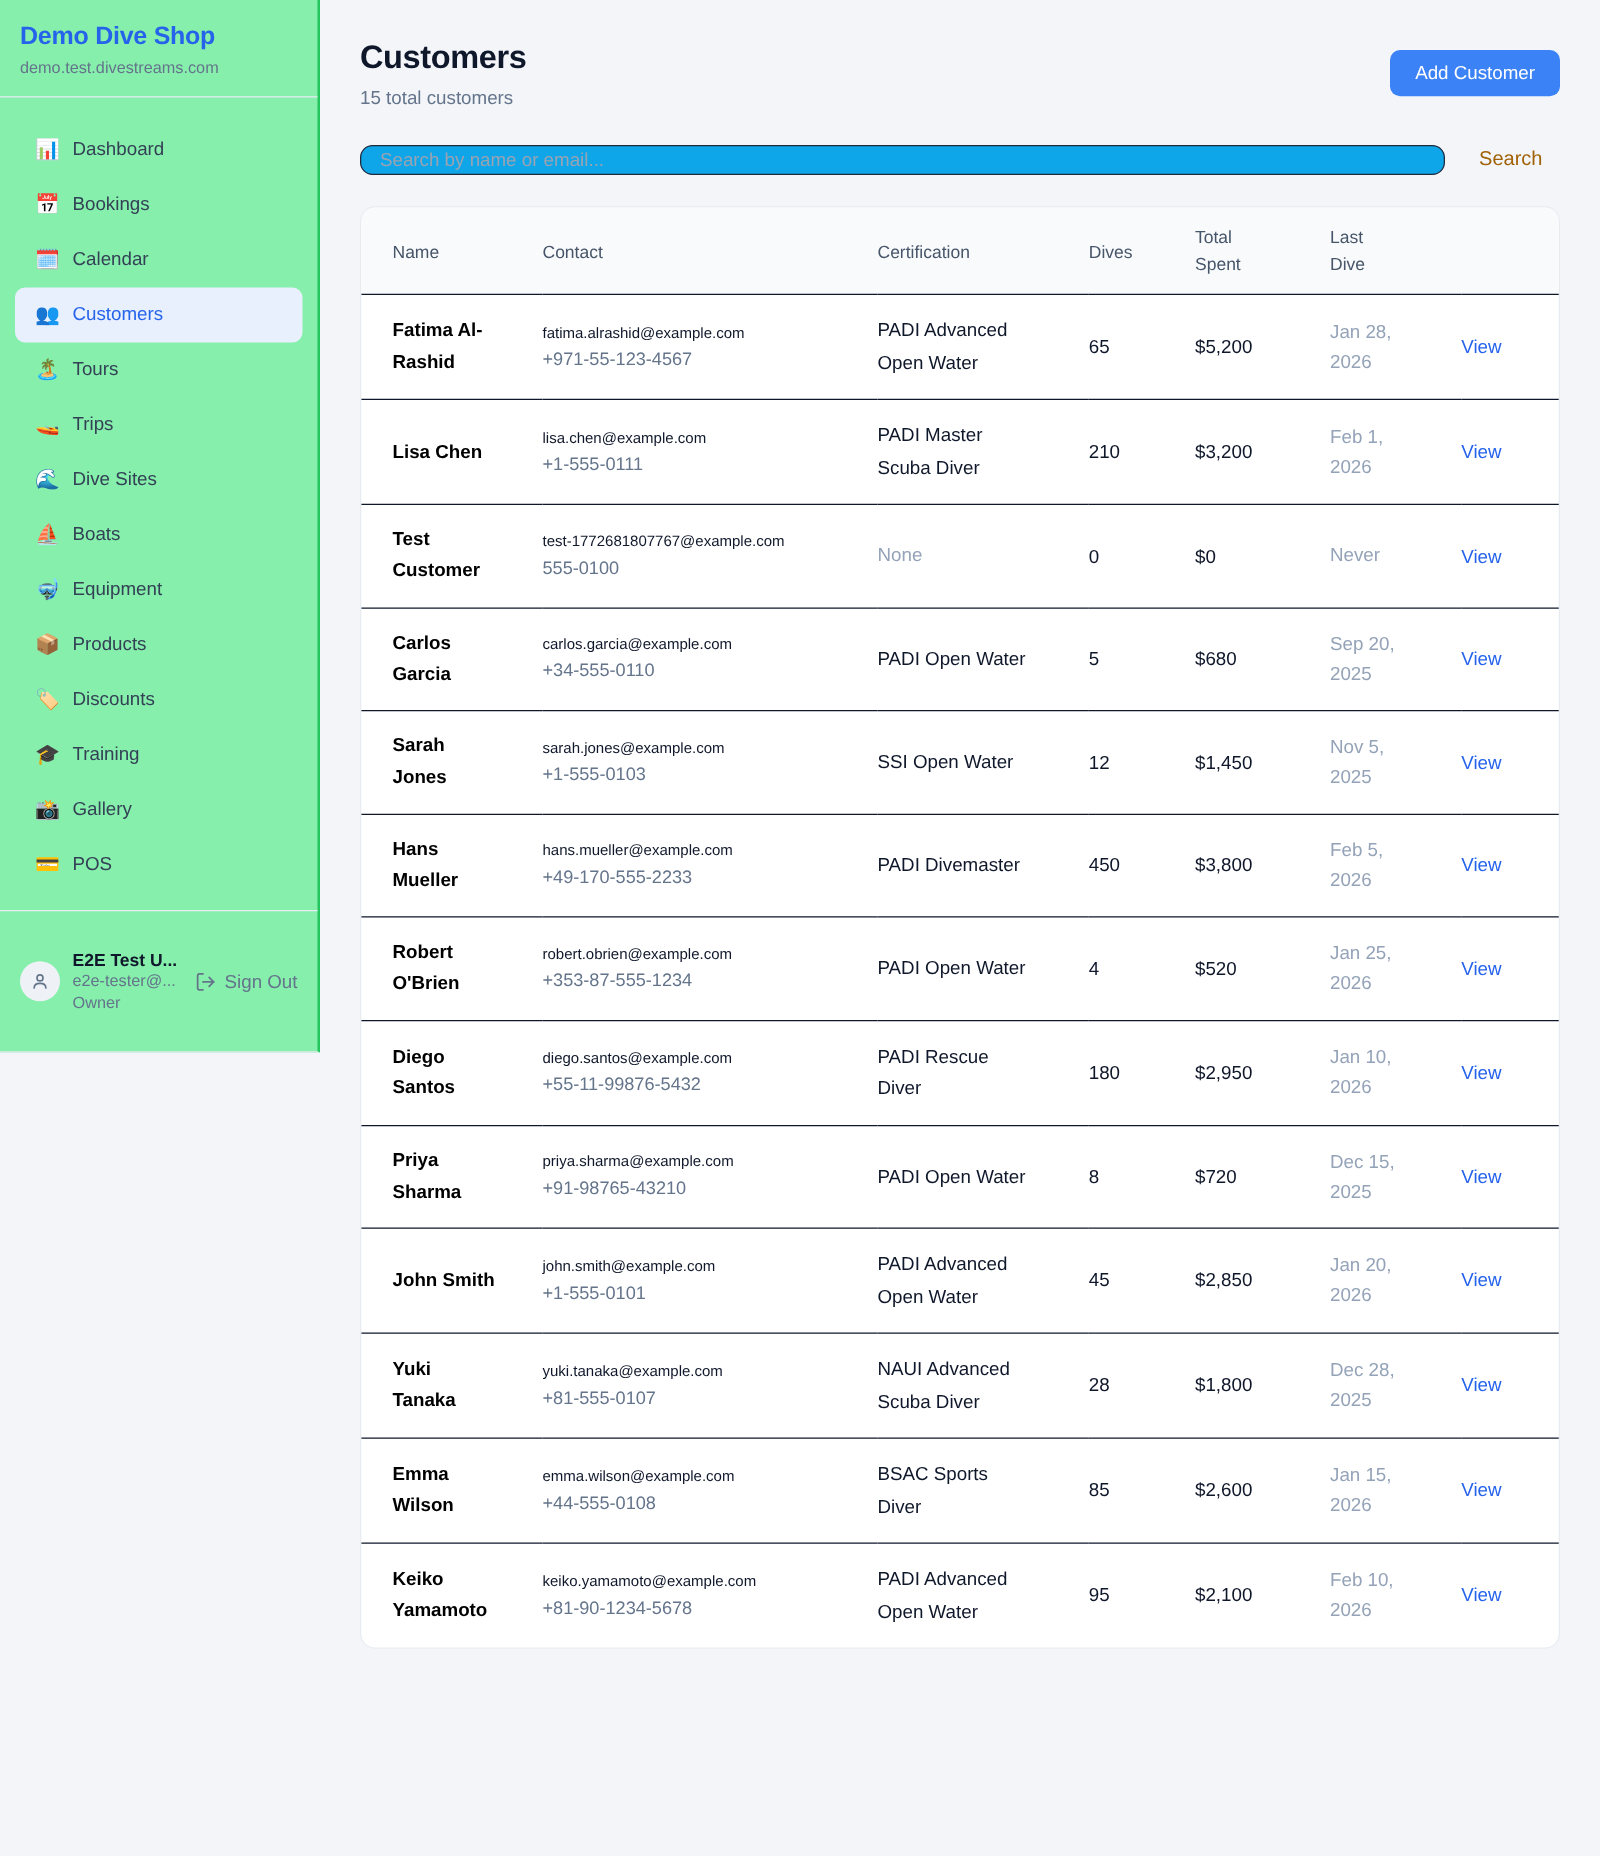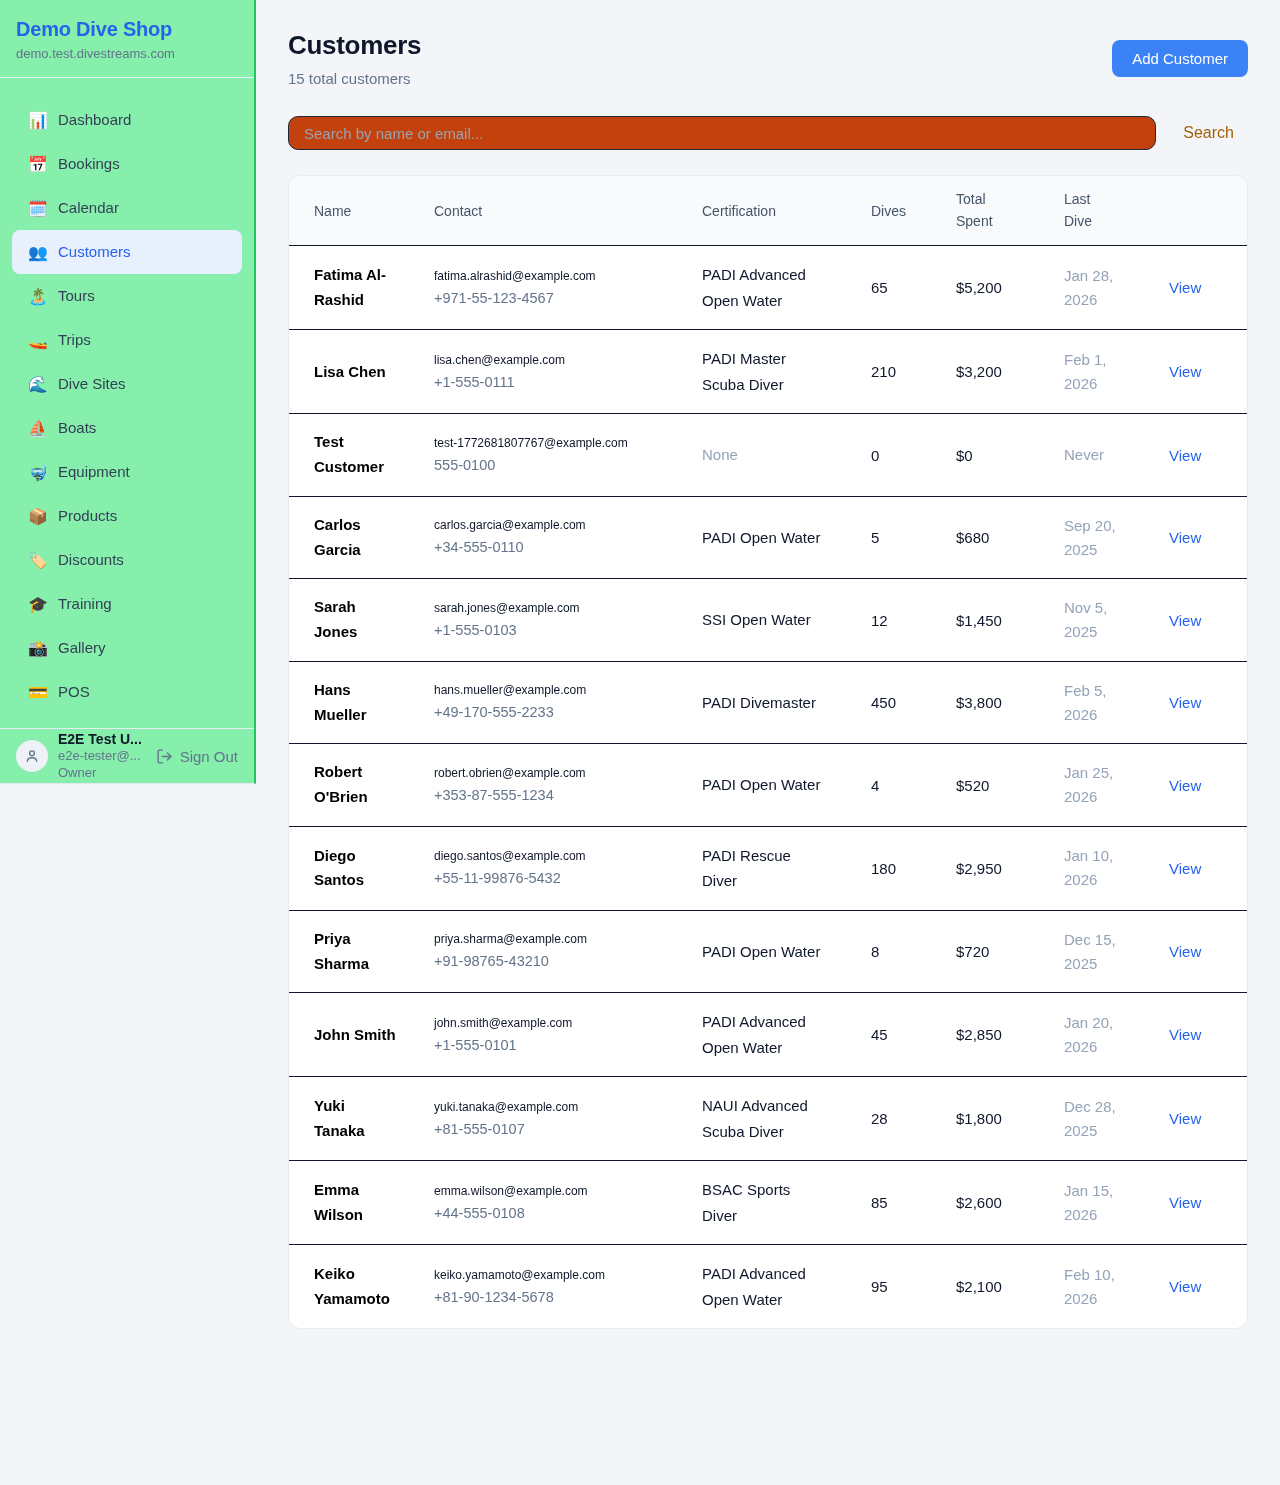--- a/index.html
+++ b/index.html
@@ -27,21 +27,21 @@
     display: flex; align-items: center; gap: 12px;
     padding: 10px 16px; border-radius: 8px;
     cursor: pointer; margin-bottom: 0px;
   }
   .nav-icon { font-size: 16px; width: 18px; text-align: center; }
   .nav-label { font-size: 15px; color: #334155; line-height: 24px; }
   .nav-item.active { background: #e8f0fe; }
   .nav-item.active .nav-label { color: #2563eb; }
   .user-box {
     border-top: 1px solid #e8edf3;
-    padding: 2px 16px;
+    padding: 31px 16px;
     display: flex; align-items: center; gap: 10px;
   }
   .avatar {
     width: 32px; height: 32px; flex: 0 0 32px; border-radius: 50%;
     background: #eef2f6; display: flex; align-items: center; justify-content: center;
   }
   .user-info { flex: 1 1 auto; min-width: 0; }
   .user-name { font-size: 14px; font-weight: bold; color: #0f172a; white-space: nowrap; overflow: hidden; }
   .user-email, .user-role { font-size: 13px; color: #64748b; white-space: nowrap; overflow: hidden; line-height: 17px; }
   .signout-btn {
@@ -56,24 +56,24 @@
   .page-header { display: flex; align-items: flex-start; justify-content: space-between; }
   .page-title { font-size: 26px; font-weight: bold; color: #0f172a; letter-spacing: -0.3px; }
   .page-subtitle { font-size: 15px; color: #64748b; margin-top: 9px; }
   .primary-btn {
     background: #3b82f6; color: #ffffff; border: none; cursor: pointer;
     font-family: inherit; font-size: 15px; font-weight: 500;
     padding: 10px 20px; border-radius: 8px; margin-top: 10px;
   }
   .search-row { display: flex; align-items: center; margin-top: 29px; }
   .search-input {
-    flex: 1 1 auto; height: 34px;
+    flex: 1 1 auto; height: 24px;
     border: 1px solid #1e293b; border-radius: 10px;
     padding: 0 15px; font-size: 15px; font-family: inherit;
-    color: #0f172a; background: #c2410c; outline: none;
+    color: #0f172a; background: #0ea5e9; outline: none;
   }
   .search-input::placeholder { color: #9aa3b2; }
   .search-btn {
     background: none; border: none; cursor: pointer;
     font-family: inherit; font-size: 16px; color: #a16207;
     padding: 0 14px 0 27px;
   }
 
   
   .card {

